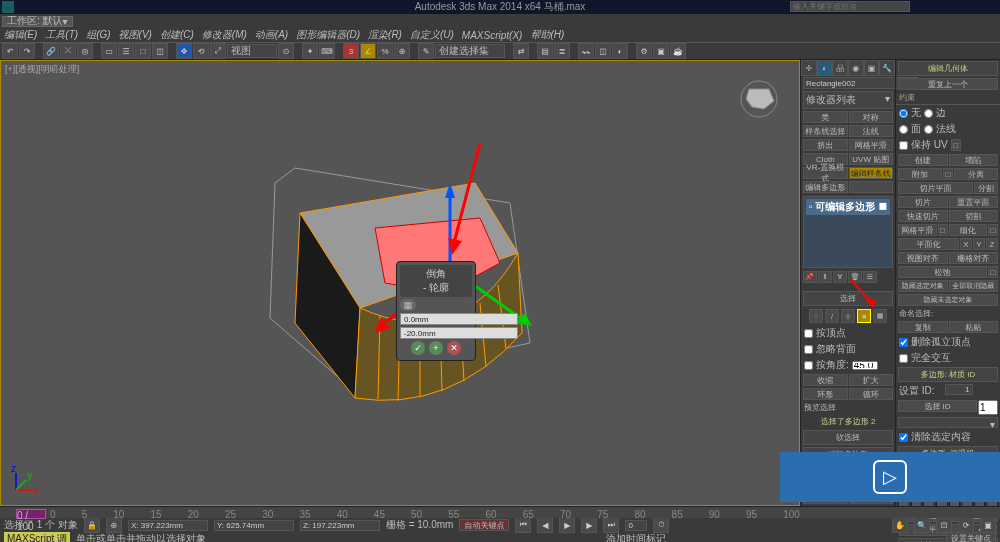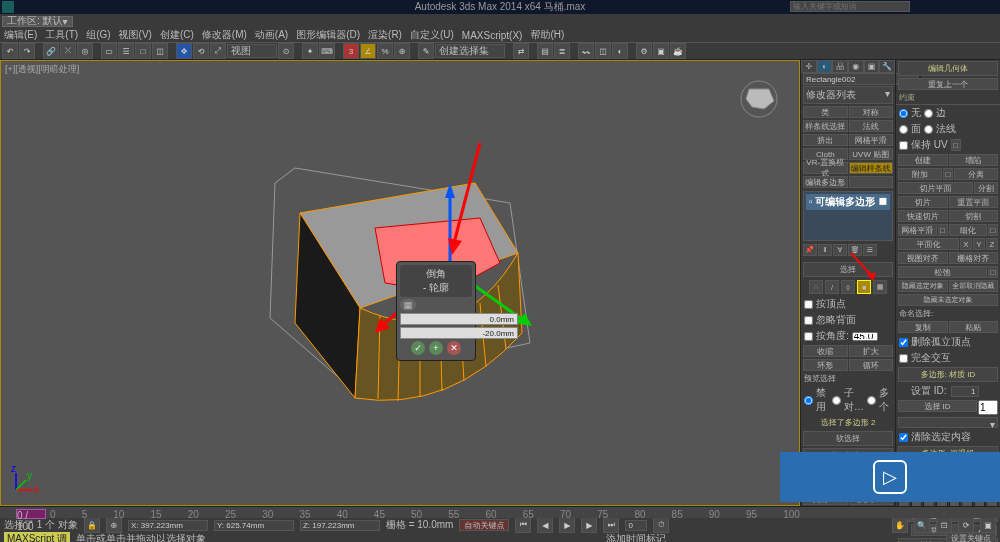--- a/index.html
+++ b/index.html
@@ -2,38 +2,38 @@
 <html><head>
 <meta charset="utf-8">
 <style>
 * { margin: 0; padding: 0; box-sizing: border-box; font-family: "Microsoft YaHei", Arial, sans-serif; font-size: 10px; }
 body { background: #333; color: #bbb; width: 1000px; height: 542px; overflow: hidden; position: relative; }
 .titlebar { height: 14px; background: #0f172a; color: #999; display: flex; align-items: center; justify-content: center; position: relative; font-size: 9px; }
 .titlebar .icon { position: absolute; left: 2px; top: 1px; width: 12px; height: 12px; background: #1a5d5d; }
 .titlebar input.search { position: absolute; right: 90px; top: 1px; width: 120px; height: 11px; background: #444; border: 1px solid #555; color: #888; font-size: 8px; padding: 0 2px; }
 .workspace-row { height: 14px; background: #3a3a3a; display: flex; align-items: center; padding: 0 2px; font-size: 9px; gap: 4px; }
 .workspace-row .ws-btn { background: #555; padding: 0 4px; height: 11px; display: flex; align-items: center; border: 1px solid #666; }
-.menubar { height: 14px; background: #3a3a3a; display: flex; align-items: center; padding: 0 4px; gap: 8px; font-size: 9px; }
+.menubar { height: 14px; background: #3a3a3a; display: flex; align-items: center; padding: 0 4px; gap: 8px; font-size: 9px; font-style: italic; }
 .menubar span { cursor: pointer; }
 .toolbar { height: 18px; background: #3a3a3a; display: flex; align-items: center; padding: 0 2px; gap: 1px; border-top: 1px solid #555; border-bottom: 1px solid #222; }
 .tb-btn { width: 16px; height: 16px; background: #4a4a4a; border: 1px solid #555; display: flex; align-items: center; justify-content: center; font-size: 8px; color: #ccc; }
 .tb-btn.yellow { background: #aa8800; }
 .tb-btn.blue { background: #2255aa; }
 .tb-btn.red { background: #aa3333; }
 .tb-sep { width: 6px; height: 16px; }
 .tb-dropdown { height: 14px; background: #444; border: 1px solid #555; font-size: 8px; padding: 0 3px; display: flex; align-items: center; min-width: 50px; }
 .main-area { display: flex; height: calc(542px - 14px - 14px - 14px - 18px - 36px); }
 .viewport { flex: 1; background: #555; position: relative; border: 1px solid #aa8800; }
 .viewport-label { position: absolute; top: 2px; left: 4px; font-size: 9px; color: #aaa; }
 .viewcube { position: absolute; top: 10px; right: 15px; width: 50px; height: 50px; }
 .gizmo { position: absolute; bottom: 10px; left: 10px; width: 30px; height: 30px; }
 .quad-menu { position: absolute; top: 200px; left: 395px; background: #555; border: 1px solid #222; border-radius: 4px; padding: 3px; width: 80px; }
 .quad-menu .qm-title { background: #444; color: #ccc; font-size: 8px; text-align: center; padding: 2px; border-radius: 3px; margin-bottom: 2px; }
 .quad-menu .qm-row { display: flex; gap: 2px; margin-bottom: 2px; align-items: center; }
-.quad-menu .qm-input { background: #ddd; color: #222; border: 1px solid #888; font-size: 8px; padding: 1px 3px; flex: 1; height: 12px; text-align: right; }
+.quad-menu .qm-input { background: #ddd; color: #222; border: 1px solid #888; font-size: 8px; padding: 1px 3px; flex: 1; height: 12px; }
 .quad-menu .qm-spin { width: 8px; background: #666; height: 12px; }
 .quad-menu .qm-btn { width: 14px; height: 14px; border-radius: 7px; display: flex; align-items: center; justify-content: center; font-size: 9px; }
 .qm-btn.ok { background: #5a8a5a; color: #fff; }
 .qm-btn.cancel { background: #5a8a5a; color: #fff; }
 .qm-btn.close { background: #aa5555; color: #fff; }
 .right-panel { width: 200px; background: #3a3a3a; display: flex; }
 .cmd-panel { width: 95px; border-left: 1px solid #222; display: flex; flex-direction: column; }
 .cmd-panel2 { width: 105px; border-left: 1px solid #222; display: flex; flex-direction: column; }
 .cmd-tabs { display: flex; height: 16px; background: #444; }
 .cmd-tab { flex: 1; border: 1px solid #555; display: flex; align-items: center; justify-content: center; font-size: 8px; }
@@ -48,21 +48,21 @@
 .mod-stack { background: #3a4a5a; border: 1px solid #555; margin: 2px; height: 72px; padding: 2px; font-weight: bold; }
 .mod-item { background: #4a6a8a; color: #fff; font-size: 8px; padding: 1px 3px; display: flex; justify-content: space-between; }
 .mod-toolbar { display: flex; gap: 1px; padding: 1px 2px; }
 .mod-tb-btn { width: 14px; height: 12px; background: #4a4a4a; border: 1px solid #555; font-size:7px;display:flex;align-items:center;justify-content:center; }
 .rollout-header { background: #444; font-size: 8px; text-align: center; padding: 1px; border: 1px solid #555; margin: 1px 2px; }
 .subobj-row { display: flex; gap: 2px; padding: 2px; align-items: center; justify-content: center; }
 .subobj-btn { width: 14px; height: 14px; background: #4a4a4a; border: 1px solid #555; font-size: 7px; display:flex;align-items:center;justify-content:center; }
 .subobj-btn.active { background: #aa8800; border: 1px solid #ff0; }
 .check-row { display:flex; align-items:center; gap:3px; font-size:8px; padding:1px 3px; }
 .check-row input { width:9px; height:9px; }
-.spinner-row { display:flex; align-items:center; gap:4px; font-size:8px; padding:1px 3px;margin-left:12px; }
+.spinner-row { display:flex; gap:10px; font-size:8px; padding:1px 3px; }
 .spinner-row .sp-input { width:28px; height:11px; background:#444; border:1px solid #555; color:#ccc; font-size:8px; text-align:right; padding:0 2px; }
 .section-title { font-size:8px; color:#aa8; padding:1px 3px; border-bottom:1px solid #555; }
 .swatch-grid { display:grid; grid-template-columns:repeat(8,1fr); gap:1px; padding:2px; }
 .swatch { height:10px; border:1px solid #222; }
 .bottom-bar { height: 36px; background: #3a3a3a; border-top: 1px solid #222; display:flex; flex-direction:column; }
 .timeline { height: 14px; background: #444; display:flex; align-items:center; padding:0 4px; font-size:8px; position:relative; }
 .timeline-key { position:absolute; left:16px; top:2px; width:30px; height:10px; background:#772266; border:1px solid #aa55aa; }
 .status-row { height: 14px; display:flex; align-items:center; padding:0 4px; gap:6px; font-size:8px; }
 .status-row .s-input { background:#444; border:1px solid #555; color:#ccc; font-size:8px; padding:0 2px; height:11px; width:60px; }
 .status-row .coord { width:80px; }
@@ -313,28 +313,20 @@
         </div>
       <div class="panel-btn-row">
           <div class="panel-btn">收缩</div>
           <div class="panel-btn">扩大</div>
         </div>
       <div class="panel-btn-row">
           <div class="panel-btn">环形</div>
           <div class="panel-btn">循环</div>
         </div>
       <div style="font-size:8px;padding:1px 3px">预览选择</div>
-      <div class="check-row">
-        <input type="radio" checked="" style="">
-          <span>禁用</span>
-        <input type="radio" style="">
-          <span>子对…</span>
-        <input type="radio" style="">
-          <span>多个</span>
-      </div>
       <div style="font-size:8px;text-align:center;padding:2px;color:#cc8">选择了多边形 2</div>
 
       <div class="rollout-header">软选择</div>
       <div class="rollout-header">编辑多边形</div>
       <div class="panel-btn-row">
           <div class="panel-btn">插入顶点</div>
         </div>
       <div class="panel-btn-row">
           <div class="panel-btn">挤出</div>
           <div class="panel-btn" style="flex:0 0 10px">□</div>

